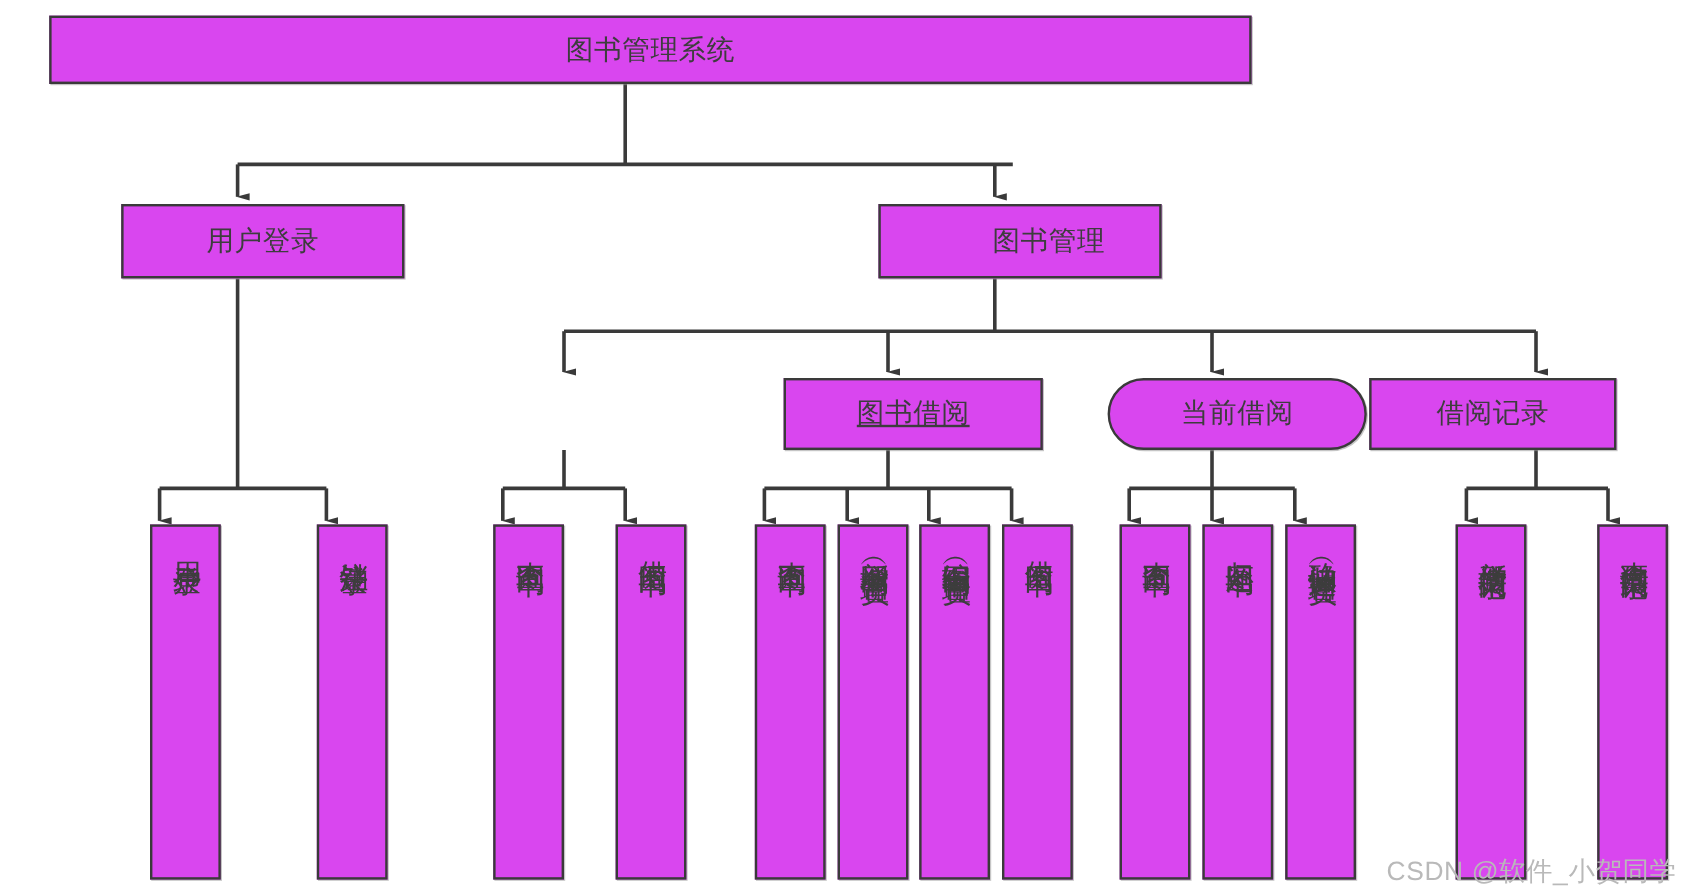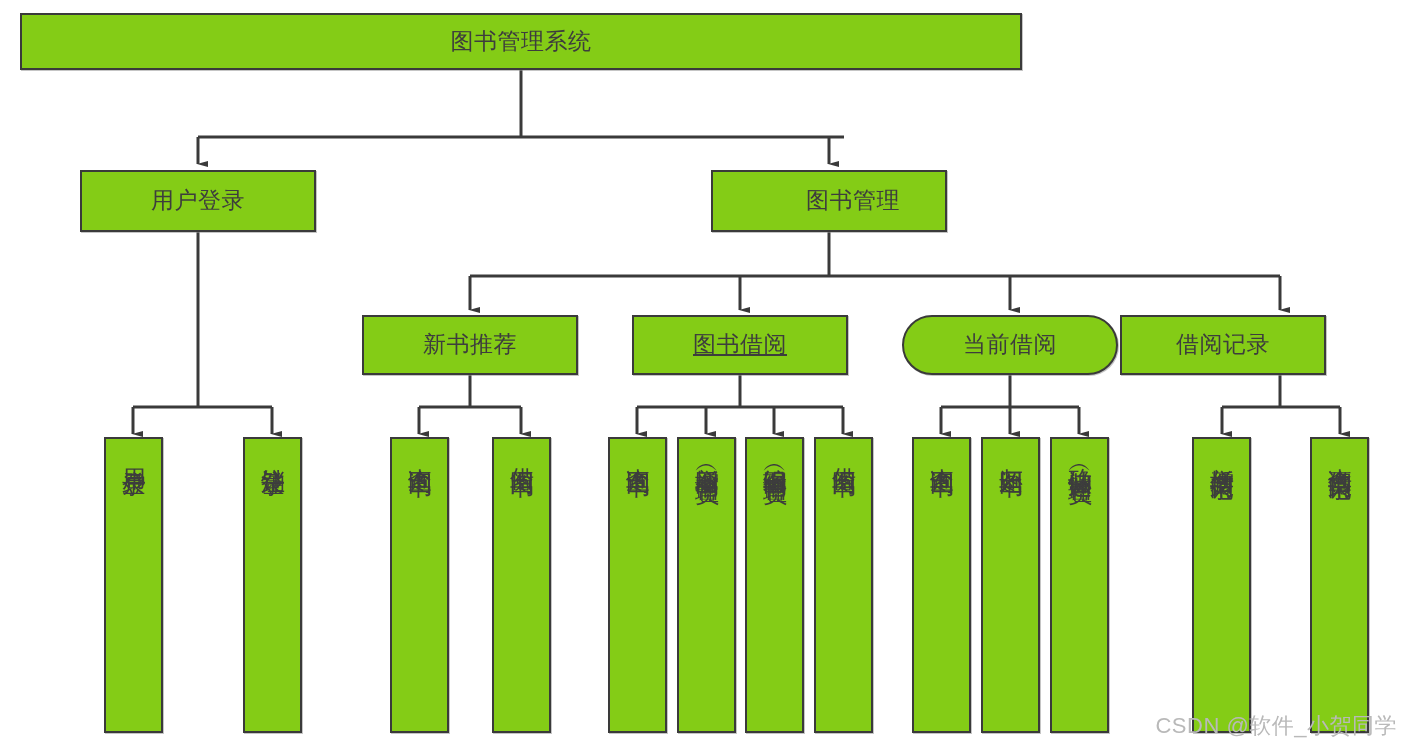--- a/index.html
+++ b/index.html
@@ -20,28 +20,29 @@
   #wires {
     position: absolute;
     left: 0;
     top: 0;
     width: 1405px;
     height: 747px;
   }
   .node {
     position: absolute;
     box-sizing: border-box;
-    background: #84cc16;
+    background: #d946ef;
     border: 2px solid #3a3a3a;
     display: flex;
     align-items: center;
     justify-content: center;
     color: #3d3d3d;
     text-align: center;
     box-shadow: 1px 1px 0 0 rgba(150,150,150,0.55);
+    margin-left: 21px;
   }
   .node .label {
     display: block;
     line-height: 1.18;
     letter-spacing: 0.5px;
   }
   .node.horiz .label {
     writing-mode: horizontal-tb;
     font-size: 23px;
   }
@@ -130,23 +131,20 @@
     <span class="label">图书管理系统</span>
   </div>
 
   <div class="node horiz" style="left:80px; top:170px; width:236px; height:62px;">
     <span class="label">用户登录</span>
   </div>
   <div class="node horiz" style="left:711px; top:170px; width:236px; height:62px;padding-left:48px;">
     <span class="label">图书管理</span>
   </div>
 
-  <div class="node horiz" style="left:362px; top:315px; width:216px; height:60px;">
-    <span class="label">新书推荐</span>
-  </div>
   <div class="node horiz" style="left:632px; top:315px; width:216px; height:60px;text-decoration:underline;">
     <span class="label">图书借阅</span>
   </div>
   <div class="node horiz" style="left:902px; top:315px; width:216px; height:60px;border-radius:30px;">
     <span class="label">当前借阅</span>
   </div>
   <div class="node horiz" style="left:1120px; top:315px; width:206px; height:60px;">
     <span class="label">借阅记录</span>
   </div>
 

